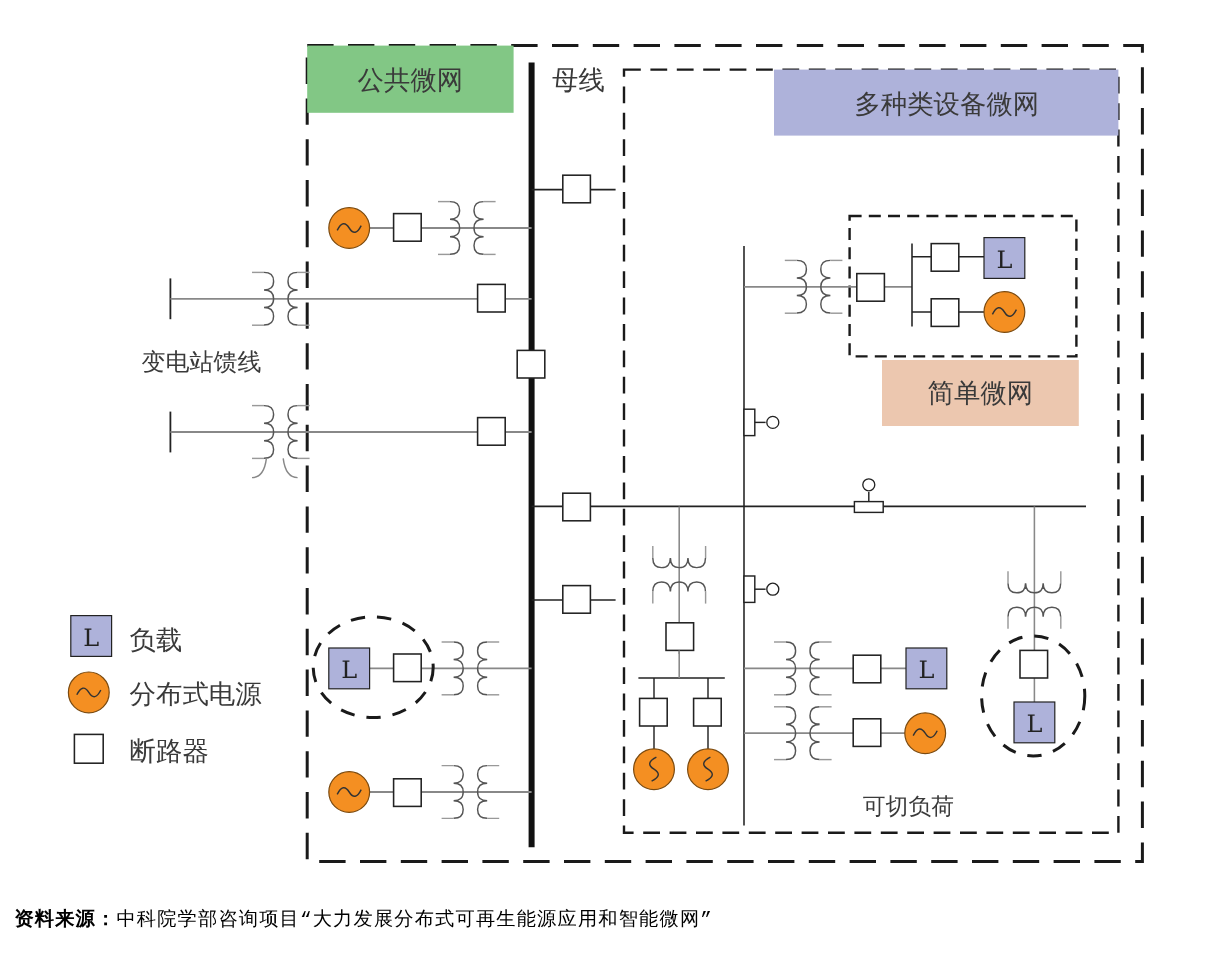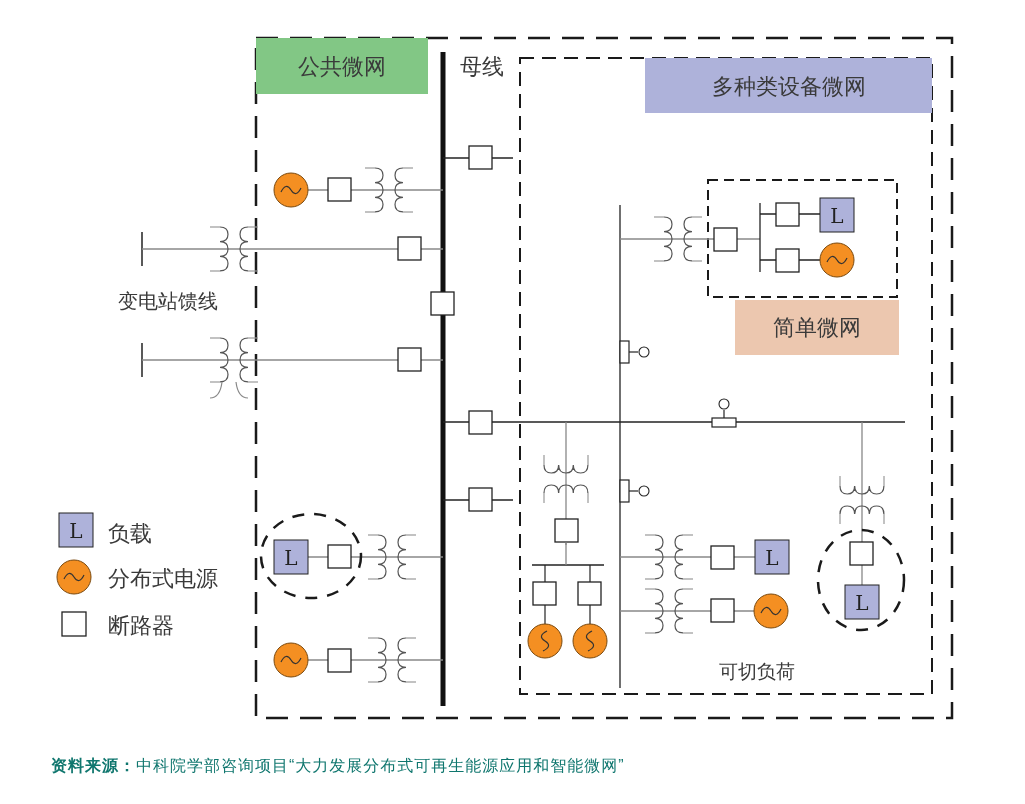--- a/index.html
+++ b/index.html
@@ -1,22 +1,22 @@
 <!DOCTYPE html>
 <html><head>
 <meta charset="utf-8">
 <style>
   html, body { margin: 0; padding: 0; background: #ffffff; }
   body { width: 1025px; height: 804px; position: relative; overflow: hidden;
          font-family: "DejaVu Sans", sans-serif; }
   #diagram { position: absolute; left: 0; top: 0; }
   .lbl { font-family: "DejaVu Sans", sans-serif; fill: #3a3a3a; }
   .Lchar { font-family: "DejaVu Serif", serif; fill: #222; }
-  #source { position: absolute; left: 12px; top: 756px; font-size: 16px; color: #0f766e;
-            font-family: Liberation Sans, sans-serif; letter-spacing: 1px; white-space: nowrap; margin-left: 39px; }
+  #source { position: absolute; left: 12px; top: 756px; font-size: 16px; color: #000000;
+            font-family: Liberation Mono, monospace; letter-spacing: 1px; white-space: nowrap; }
   #source b { font-weight: bold; }
 </style>
 </head>
 <body>
 
 <svg id="diagram" width="1025" height="804" viewBox="0 0 1025 804">
   <defs>
 
     <g id="xfmr-h">
       <path d="M0,-22 q8,0 8,7.3 q0,7.3 -8,7.3 M0,-7.3 q8,0 8,7.3 q0,7.3 -8,7.3 M0,7.3 q8,0 8,7.3 q0,7.3 -8,7.3" fill="none" stroke="#555" stroke-width="1.2"></path>

